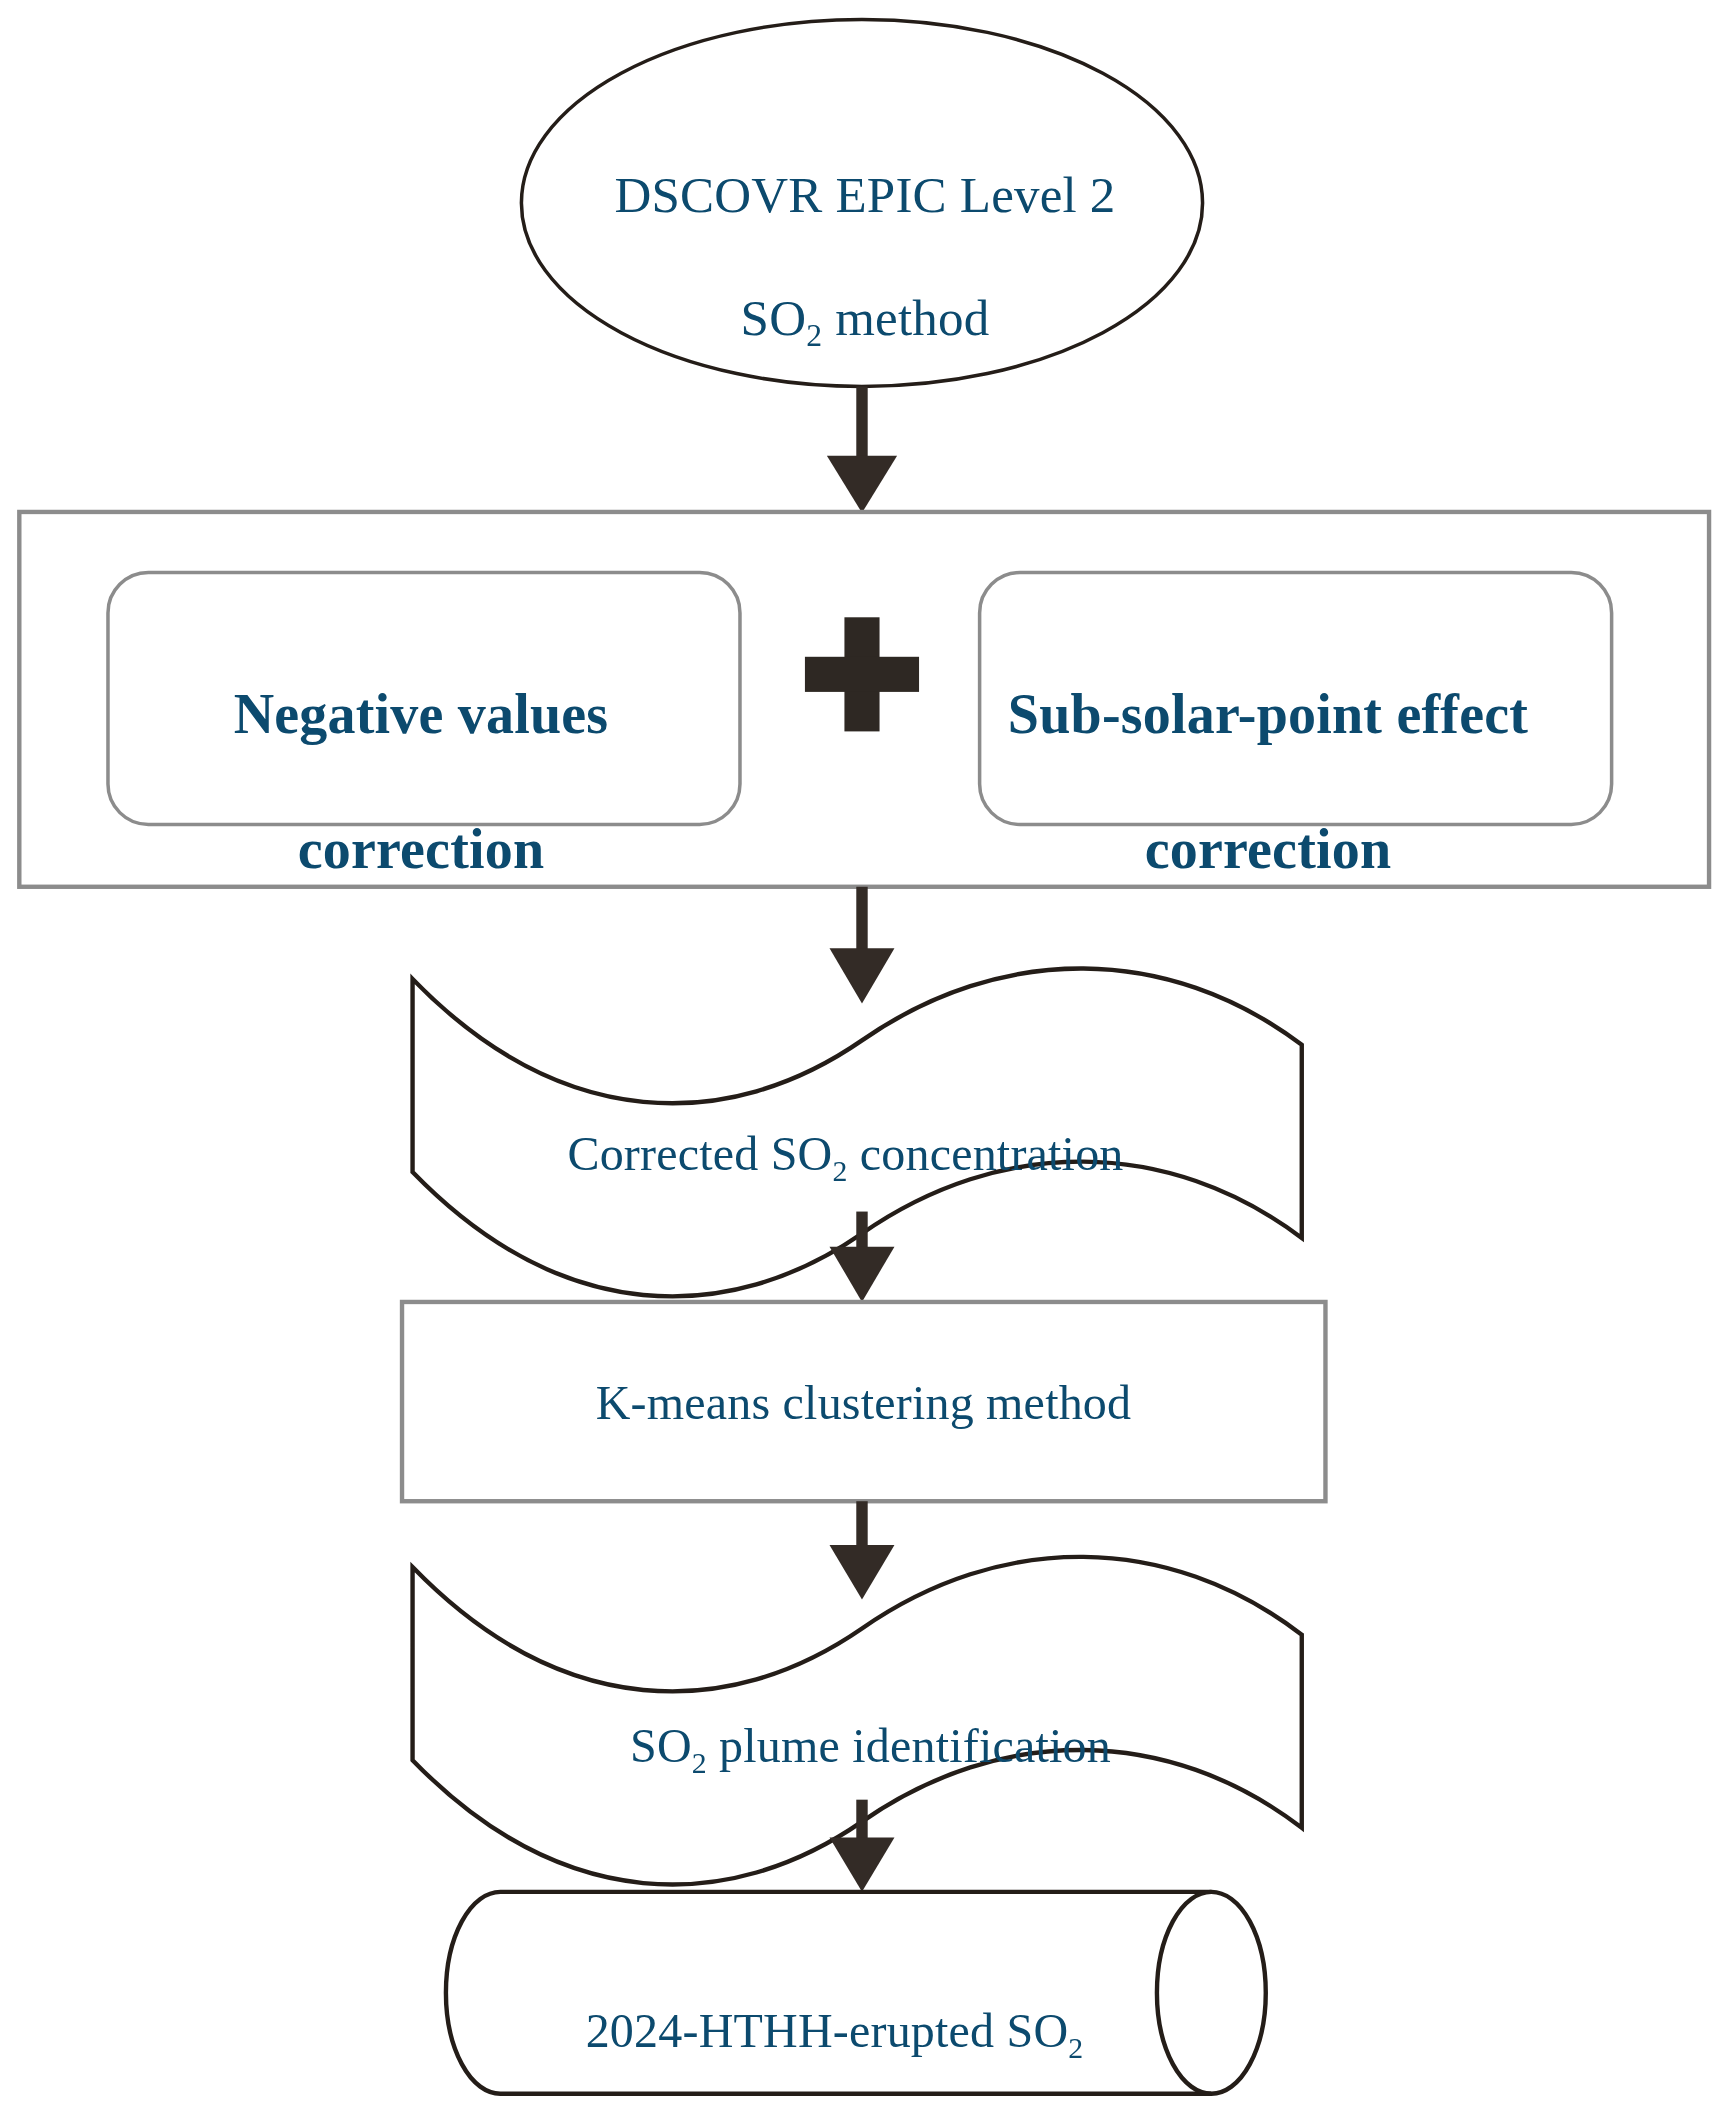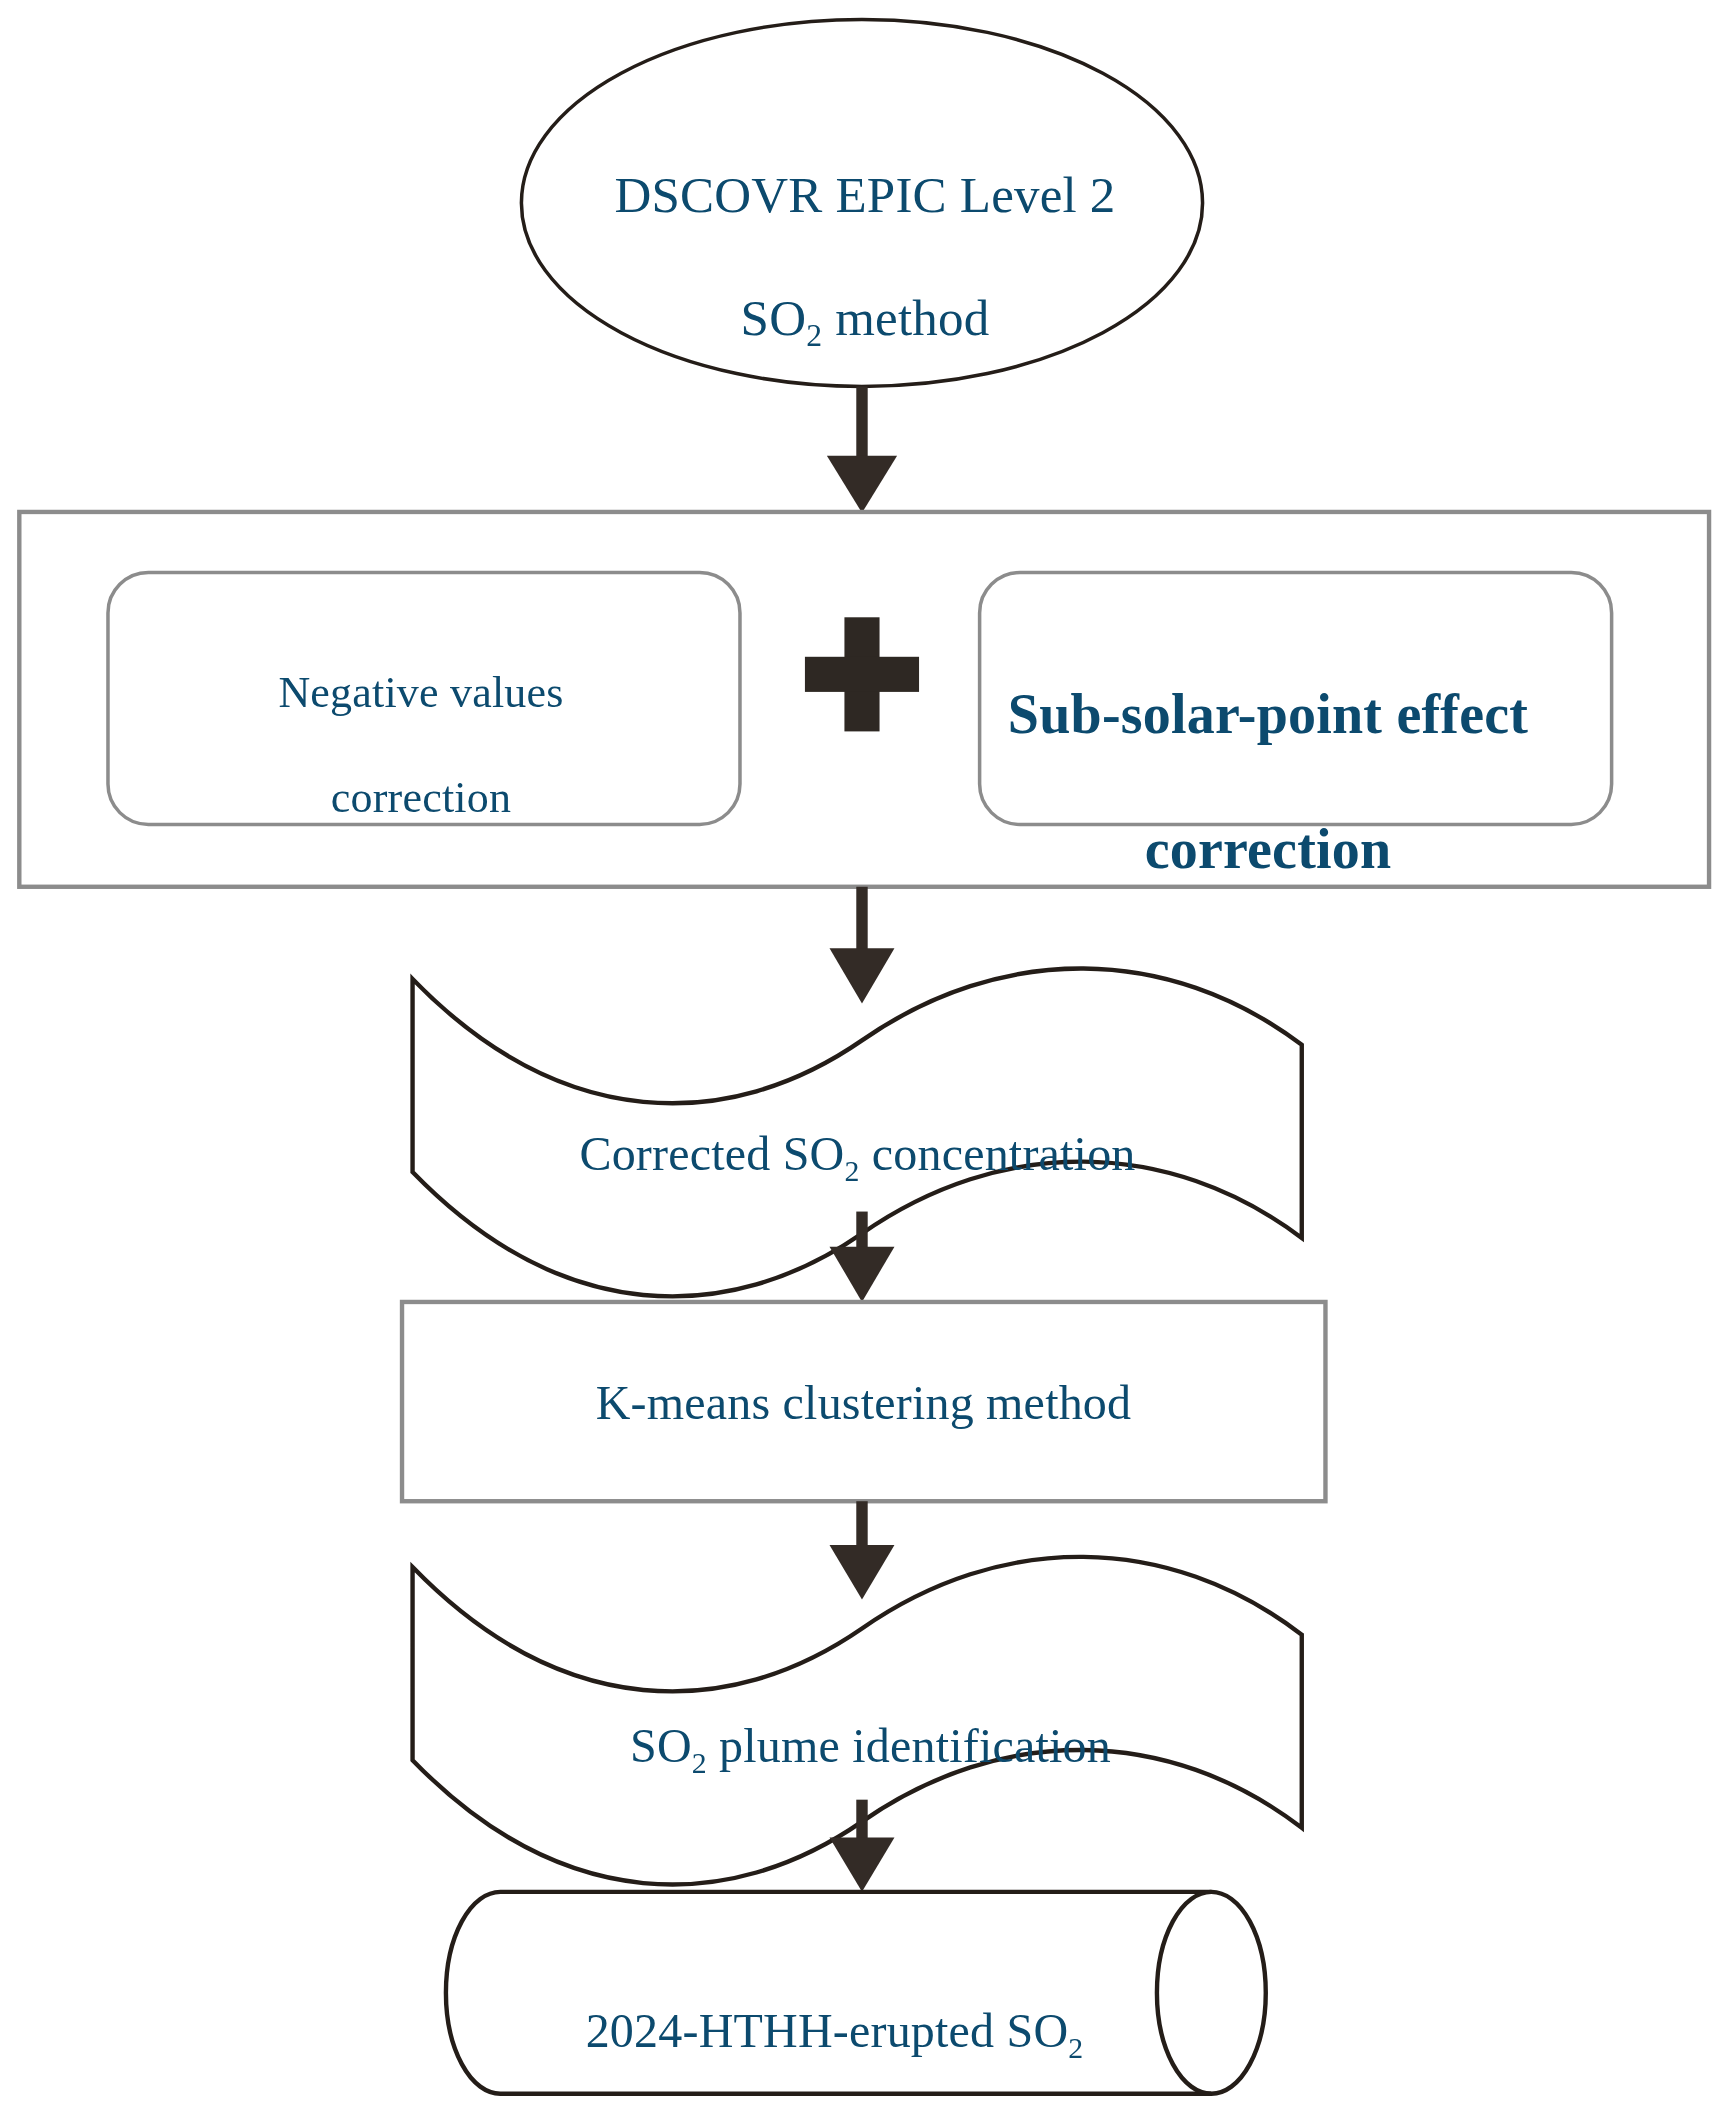--- a/index.html
+++ b/index.html
@@ -35,29 +35,30 @@
     vertical-align: sub;
     line-height: 0;
   }
   
   #label-source {
     left: 527px; top: 104px; width: 676px;
     font-size: 51px;
   }
   #label-neg {
     left: 114px; top: 614px; width: 614px;
-    font-size: 44px;
+    font-size: 56px;
+    font-weight: bold;
   }
   #label-subsolar {
     left: 930px; top: 614px; width: 676px;
     font-size: 56px;
     font-weight: bold;
   }
   #label-corrected {
-    left: 412px; top: 1067px; width: 891px;
+    left: 400px; top: 1067px; width: 891px;
     font-size: 48px;
   }
   #label-kmeans {
     left: 402px; top: 1374px; width: 923px;
     font-size: 48px;
   }
   #label-plume {
     left: 425px; top: 1659px; width: 891px;
     font-size: 48px;
   }

